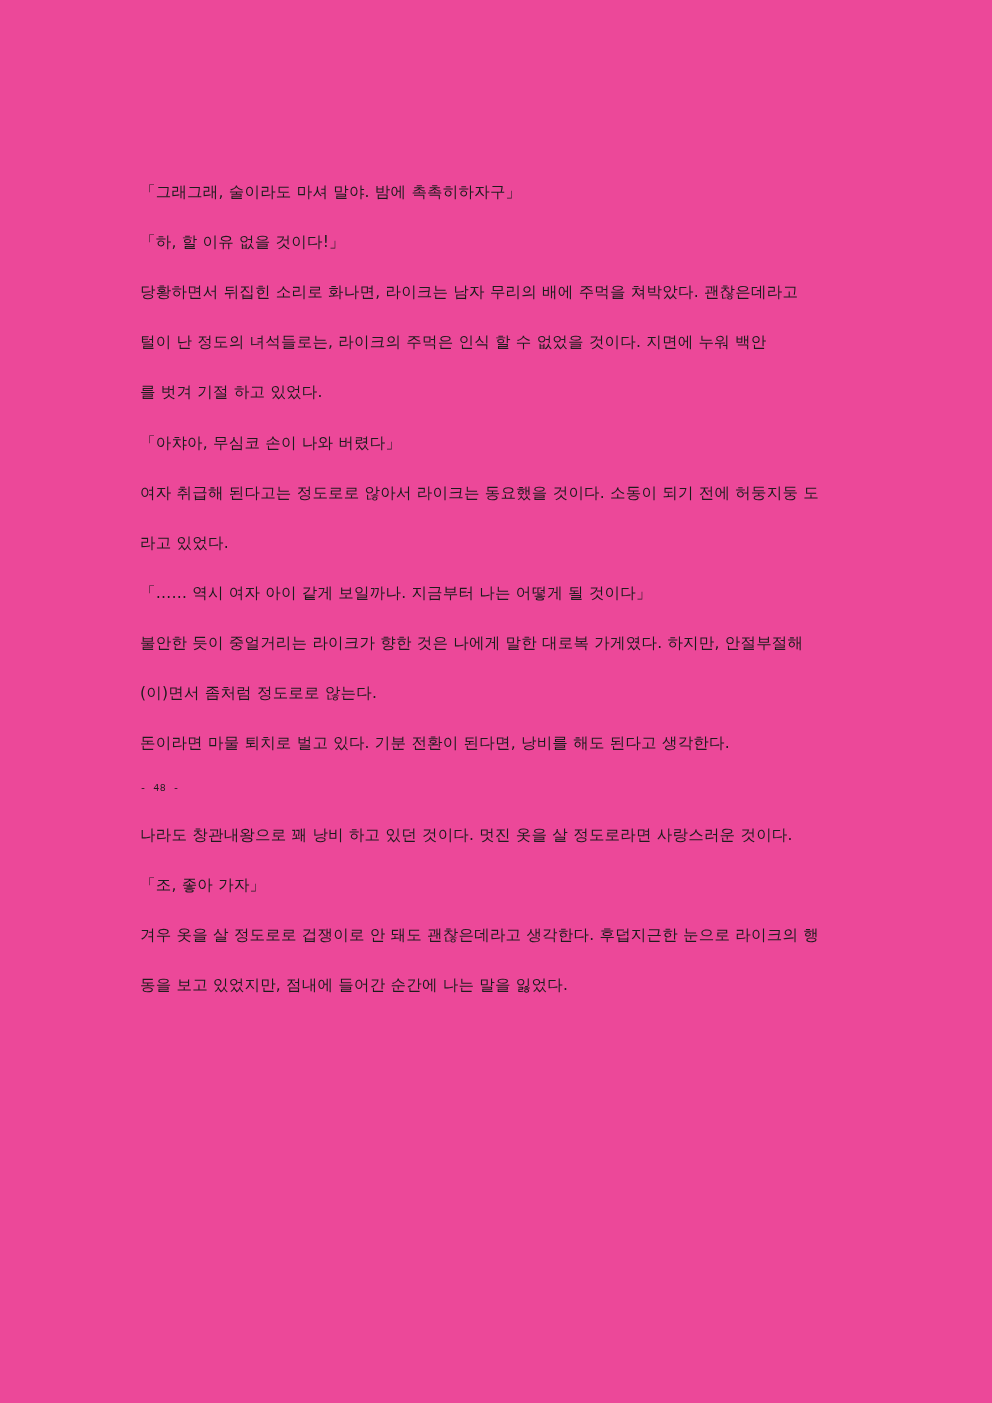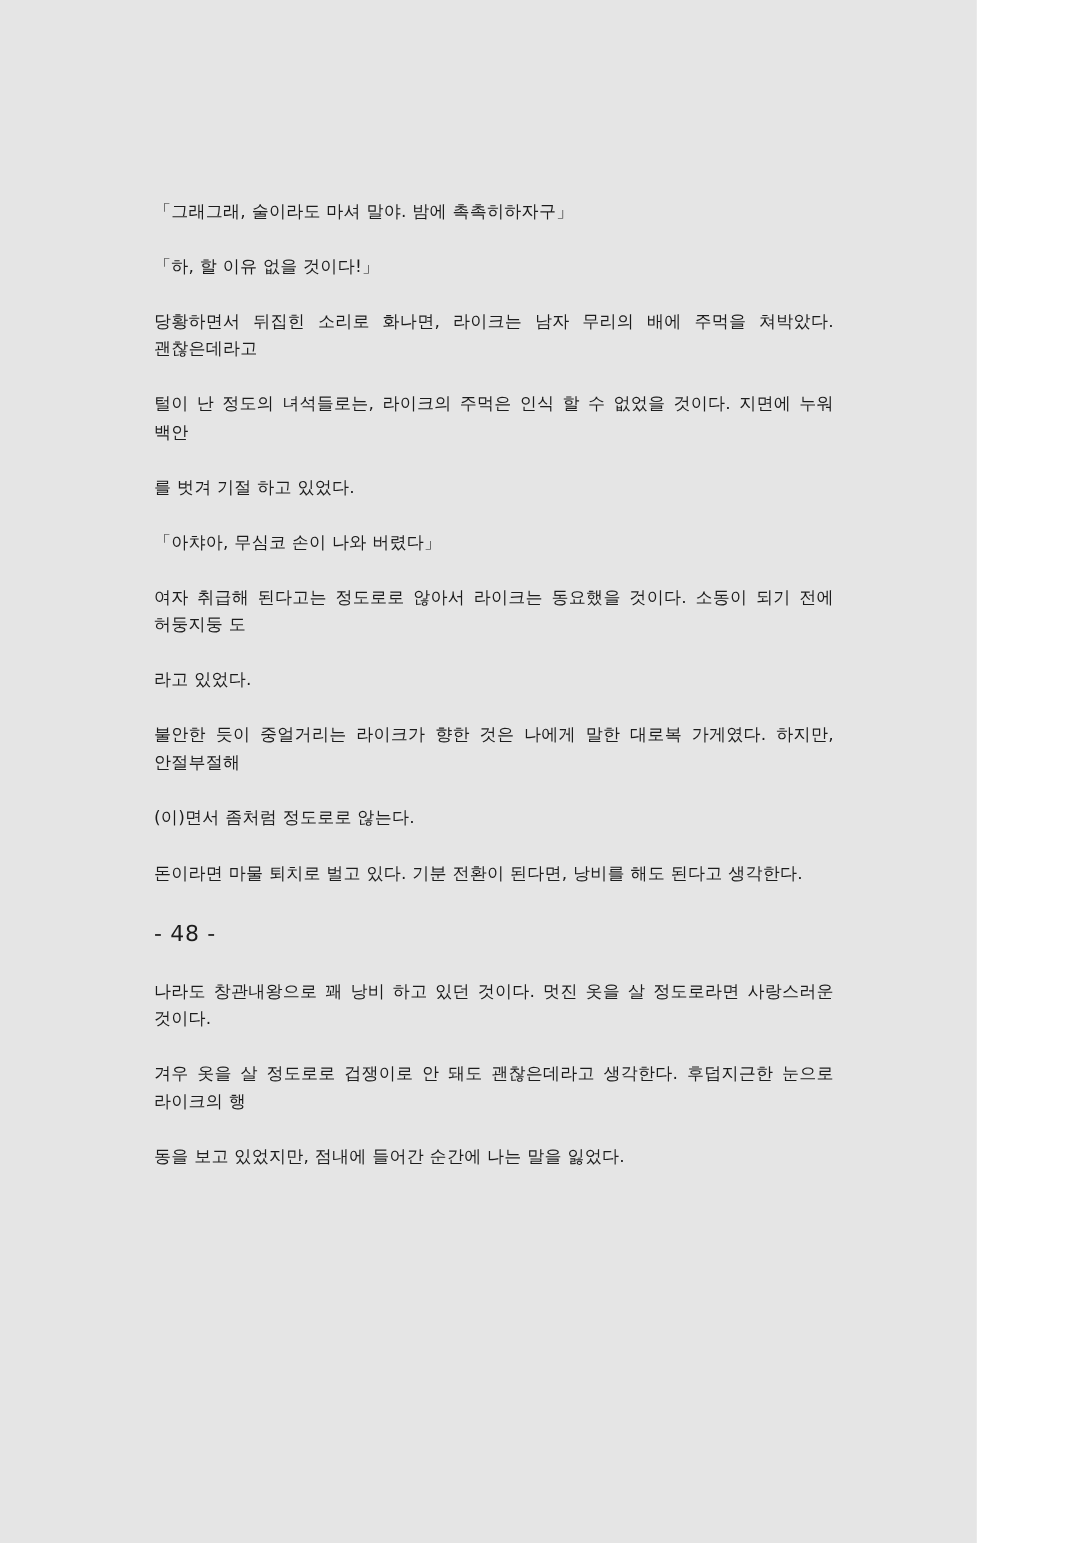--- a/index.html
+++ b/index.html
@@ -8,66 +8,69 @@
     background: #ffffff;
   }
   body {
     width: 992px;
     min-height: 1403px;
     font-family: "DejaVu Sans", "Liberation Sans", sans-serif;
     color: #1a1a1a;
   }
   .page {
     position: relative;
-    width: 888px;
+    width: 992px;
     min-height: 1403px;
     box-sizing: border-box;
     padding: 180px 130px 120px 140px;
-    background: #e5e5e5;
+    background: #ec4899;
   }
   .doc-body {
     display: block;
   }
   .para {
     font-size: 15.5px;
     line-height: 1.62;
     color: #1c1c1c;
     margin: 0 0 25px 0;
     text-align: justify;
     word-break: keep-all;
     letter-spacing: 0.2px;
   }
   .pagenum {
-    font-size: 20px;
+    font-size: 10px;
     line-height: 1.62;
     color: #1c1c1c;
     margin: 0 0 25px 0;
     letter-spacing: 0.6px;
+    font-family: Liberation Mono, monospace;
   }
   .spacer-top {
     height: 0;
   }
 </style>
 </head>
 <body>
 
 <div class="page">
   <div class="spacer-top"></div>
   <div class="doc-body">
 
     <p class="para">「그래그래, 술이라도 마셔 말야. 밤에 촉촉히하자구」</p>
     <p class="para">「하, 할 이유 없을 것이다!」</p>
     <p class="para">당황하면서 뒤집힌 소리로 화나면, 라이크는 남자 무리의 배에 주먹을 쳐박았다. 괜찮은데라고</p>
     <p class="para">털이 난 정도의 녀석들로는, 라이크의 주먹은 인식 할 수 없었을 것이다. 지면에 누워 백안</p>
     <p class="para">를 벗겨 기절 하고 있었다.</p>
     <p class="para">「아챠아, 무심코 손이 나와 버렸다」</p>
     <p class="para">여자 취급해 된다고는 정도로로 않아서 라이크는 동요했을 것이다. 소동이 되기 전에 허둥지둥 도</p>
     <p class="para">라고 있었다.</p>
+    <p class="para">「…… 역시 여자 아이 같게 보일까나. 지금부터 나는 어떻게 될 것이다」</p>
     <p class="para">불안한 듯이 중얼거리는 라이크가 향한 것은 나에게 말한 대로복 가게였다. 하지만, 안절부절해</p>
     <p class="para">(이)면서 좀처럼 정도로로 않는다.</p>
     <p class="para">돈이라면 마물 퇴치로 벌고 있다. 기분 전환이 된다면, 낭비를 해도 된다고 생각한다.</p>
     <p class="pagenum">- 48 -</p>
     <p class="para">나라도 창관내왕으로 꽤 낭비 하고 있던 것이다. 멋진 옷을 살 정도로라면 사랑스러운 것이다.</p>
+    <p class="para">「조, 좋아 가자」</p>
     <p class="para">겨우 옷을 살 정도로로 겁쟁이로 안 돼도 괜찮은데라고 생각한다. 후덥지근한 눈으로 라이크의 행</p>
     <p class="para">동을 보고 있었지만, 점내에 들어간 순간에 나는 말을 잃었다.</p>
 
   </div>
 </div>
 
 </body></html>

